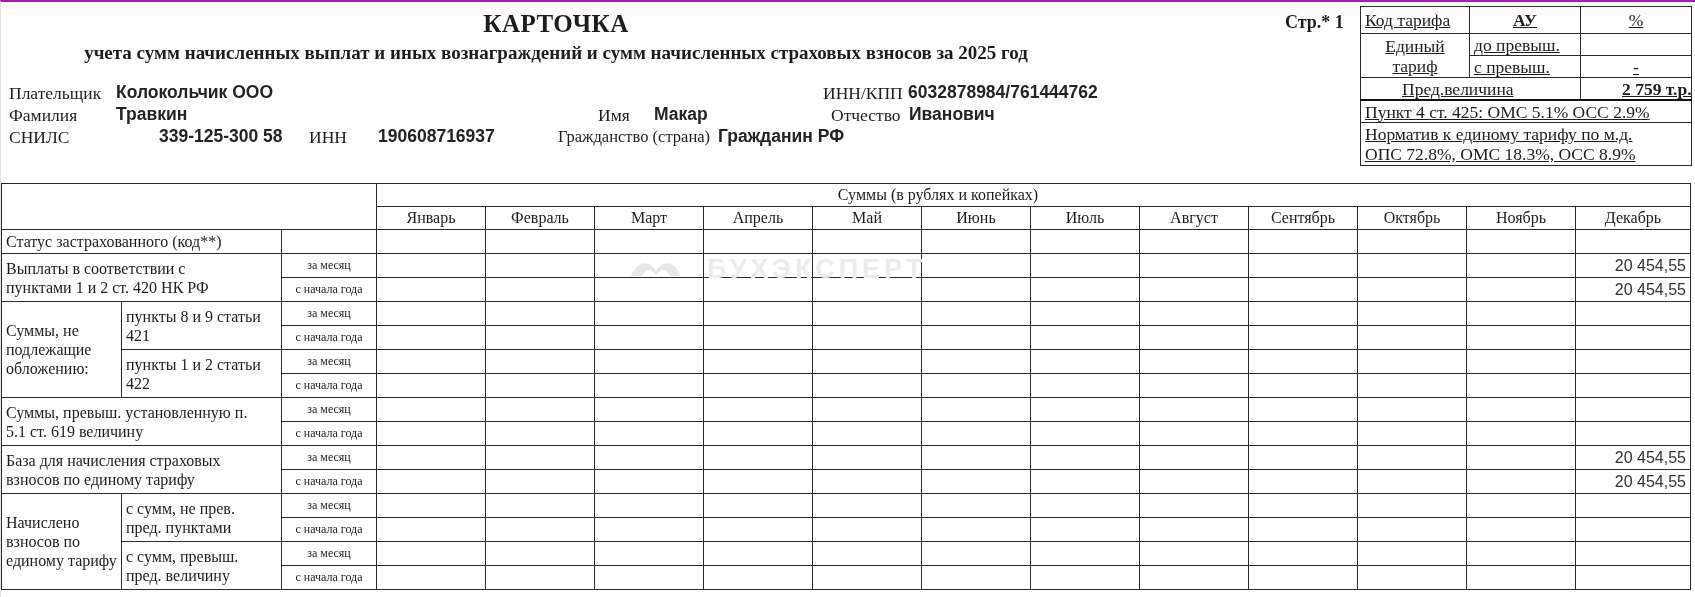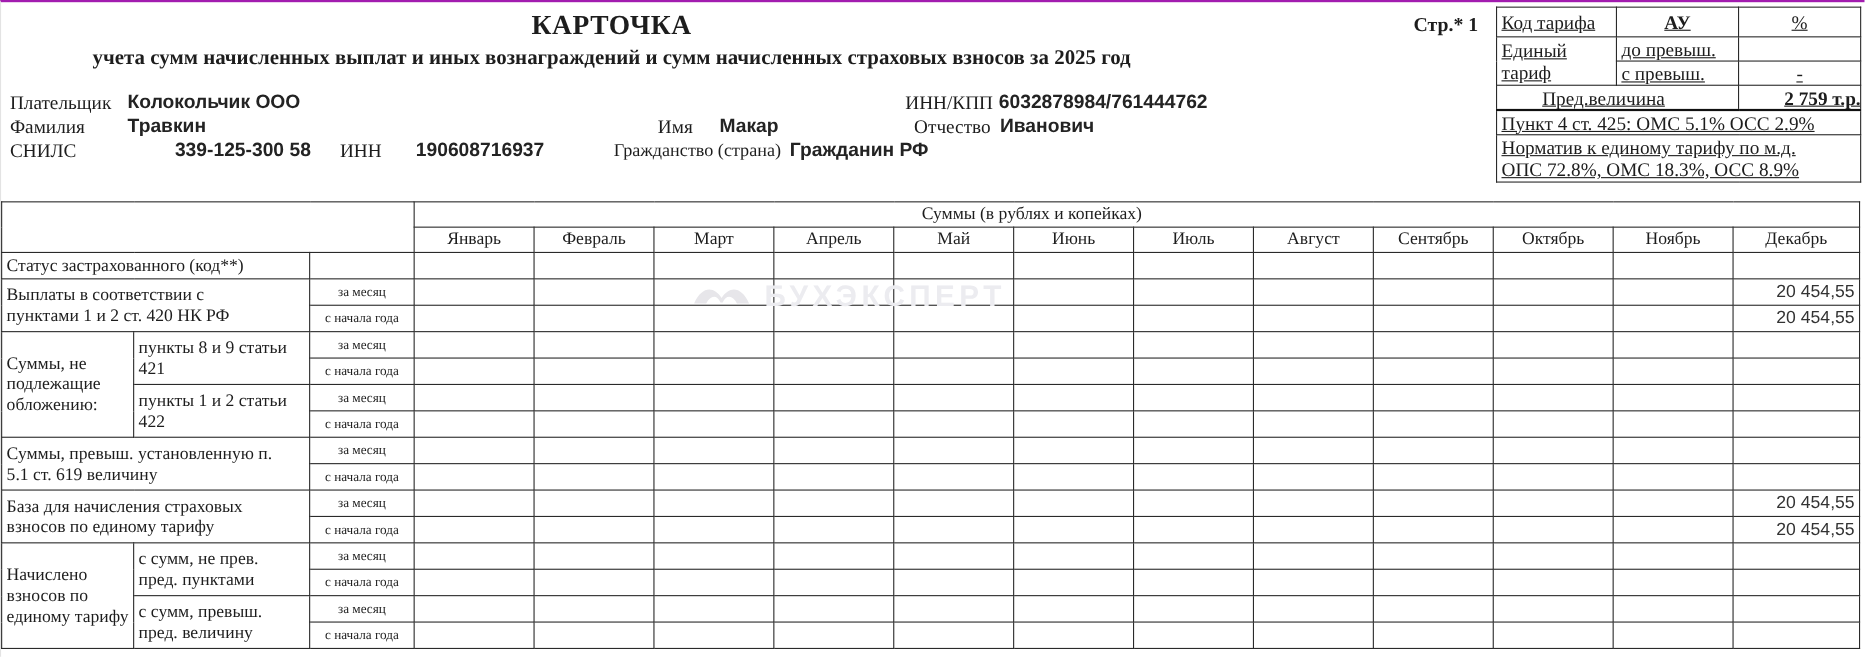--- a/index.html
+++ b/index.html
@@ -23,21 +23,21 @@
              overflow:hidden;white-space:nowrap;text-decoration:underline;}
   .tariff .t1 td{height:26px;}
   .tariff .t2 td{height:21px;}
   .tariff .t3 td{height:21px;border-bottom:2px solid #111;padding-left:41px;}
   .tariff .tn td{height:21px;}
   .tariff .tn2 td{height:42px;white-space:normal;line-height:20px;}
   .tariff .c{text-align:center;}
   .tariff .b{font-weight:bold;}
 
   
-  .watermark{position:absolute;left:628px;top:250px;display:flex;align-items:center;gap:12px;
+  .watermark{position:absolute;left:628px;top:250px;display:flex;align-items:center;gap:24px;
              pointer-events:none;z-index:5;}
   .watermark .wm-text{font-family:"Liberation Sans","DejaVu Sans",sans-serif;font-weight:bold;
              font-size:27px;letter-spacing:4px;color:#ececf0;}
 
   
   .main-table{position:absolute;left:0;top:181px;border-collapse:collapse;table-layout:fixed;width:1690px;}
   .main-table td{border:1px solid #2a2a2a;padding:0 4px;overflow:hidden;}
   .main-table tr{height:24px;}
   .main-table tr.hrow{height:23px;}
   .corner{border:1px solid #2a2a2a;}
@@ -65,21 +65,21 @@
         <col style="width:111px">
         <col style="width:111px">
       </colgroup>
     <tbody>
         <tr class="t1">
       <td>Код тарифа</td>
       <td class="c b">АУ</td>
       <td class="c">%</td>
     </tr>
     <tr class="t2">
-      <td class="c" rowspan="2" style="white-space:normal;text-align:left;">Единый тариф</td>
+      <td class="c" rowspan="2" style="white-space:normal;text-align:center;">Единый тариф</td>
       <td>до превыш.</td>
       <td class="c"></td>
     </tr>
     <tr class="t2">
       <td>с превыш.</td>
       <td class="c">-</td>
     </tr>
     <tr class="t3">
       <td colspan="2">Пред.величина</td>
       <td class="c b">2 759 т.р.</td>

